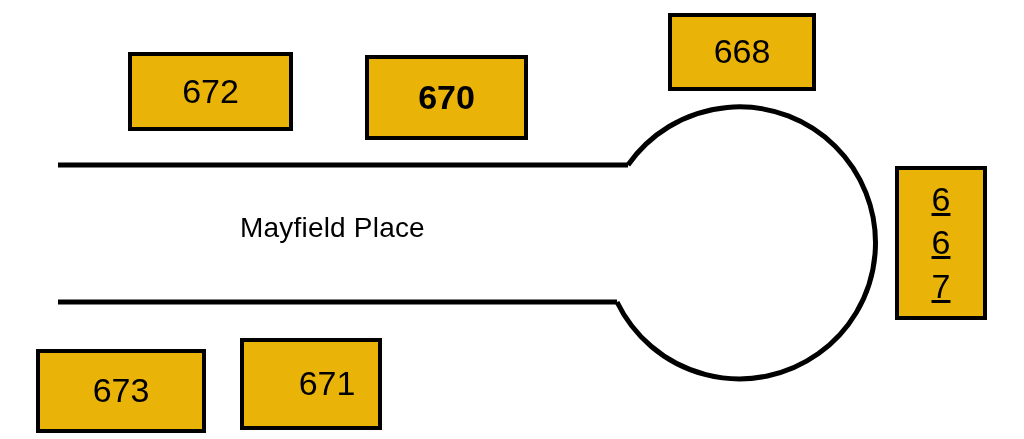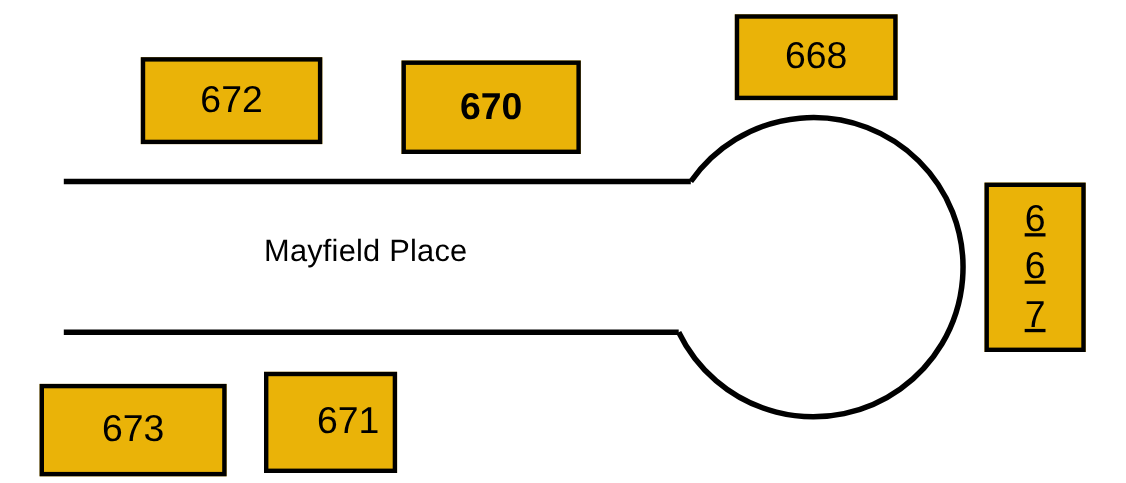--- a/index.html
+++ b/index.html
@@ -77,16 +77,16 @@
   <div class="parcel-box" style="left:128px; top:52px; width:165px; height:79px;">672</div>
 
   <div class="parcel-box" style="left:365px; top:55px; width:163px; height:85px;font-weight:bold;">670</div>
 
   <div class="parcel-box" style="left:668px; top:13px; width:148px; height:78px;">668</div>
 
   <div class="parcel-box stacked" style="left:895px; top:166px; width:92px; height:154px;">667</div>
 
   <div class="parcel-box" style="left:36px; top:338px; width:170px; height:84px;margin-top:11px;">673</div>
 
-  <div class="parcel-box" style="left:240px; top:338px; width:121px; height:92px;padding-left:32px;">671</div>
+  <div class="parcel-box" style="left:240px; top:338px; width:142px; height:92px;padding-left:32px;">671</div>
 
 
 </div>
 
 </body></html>

